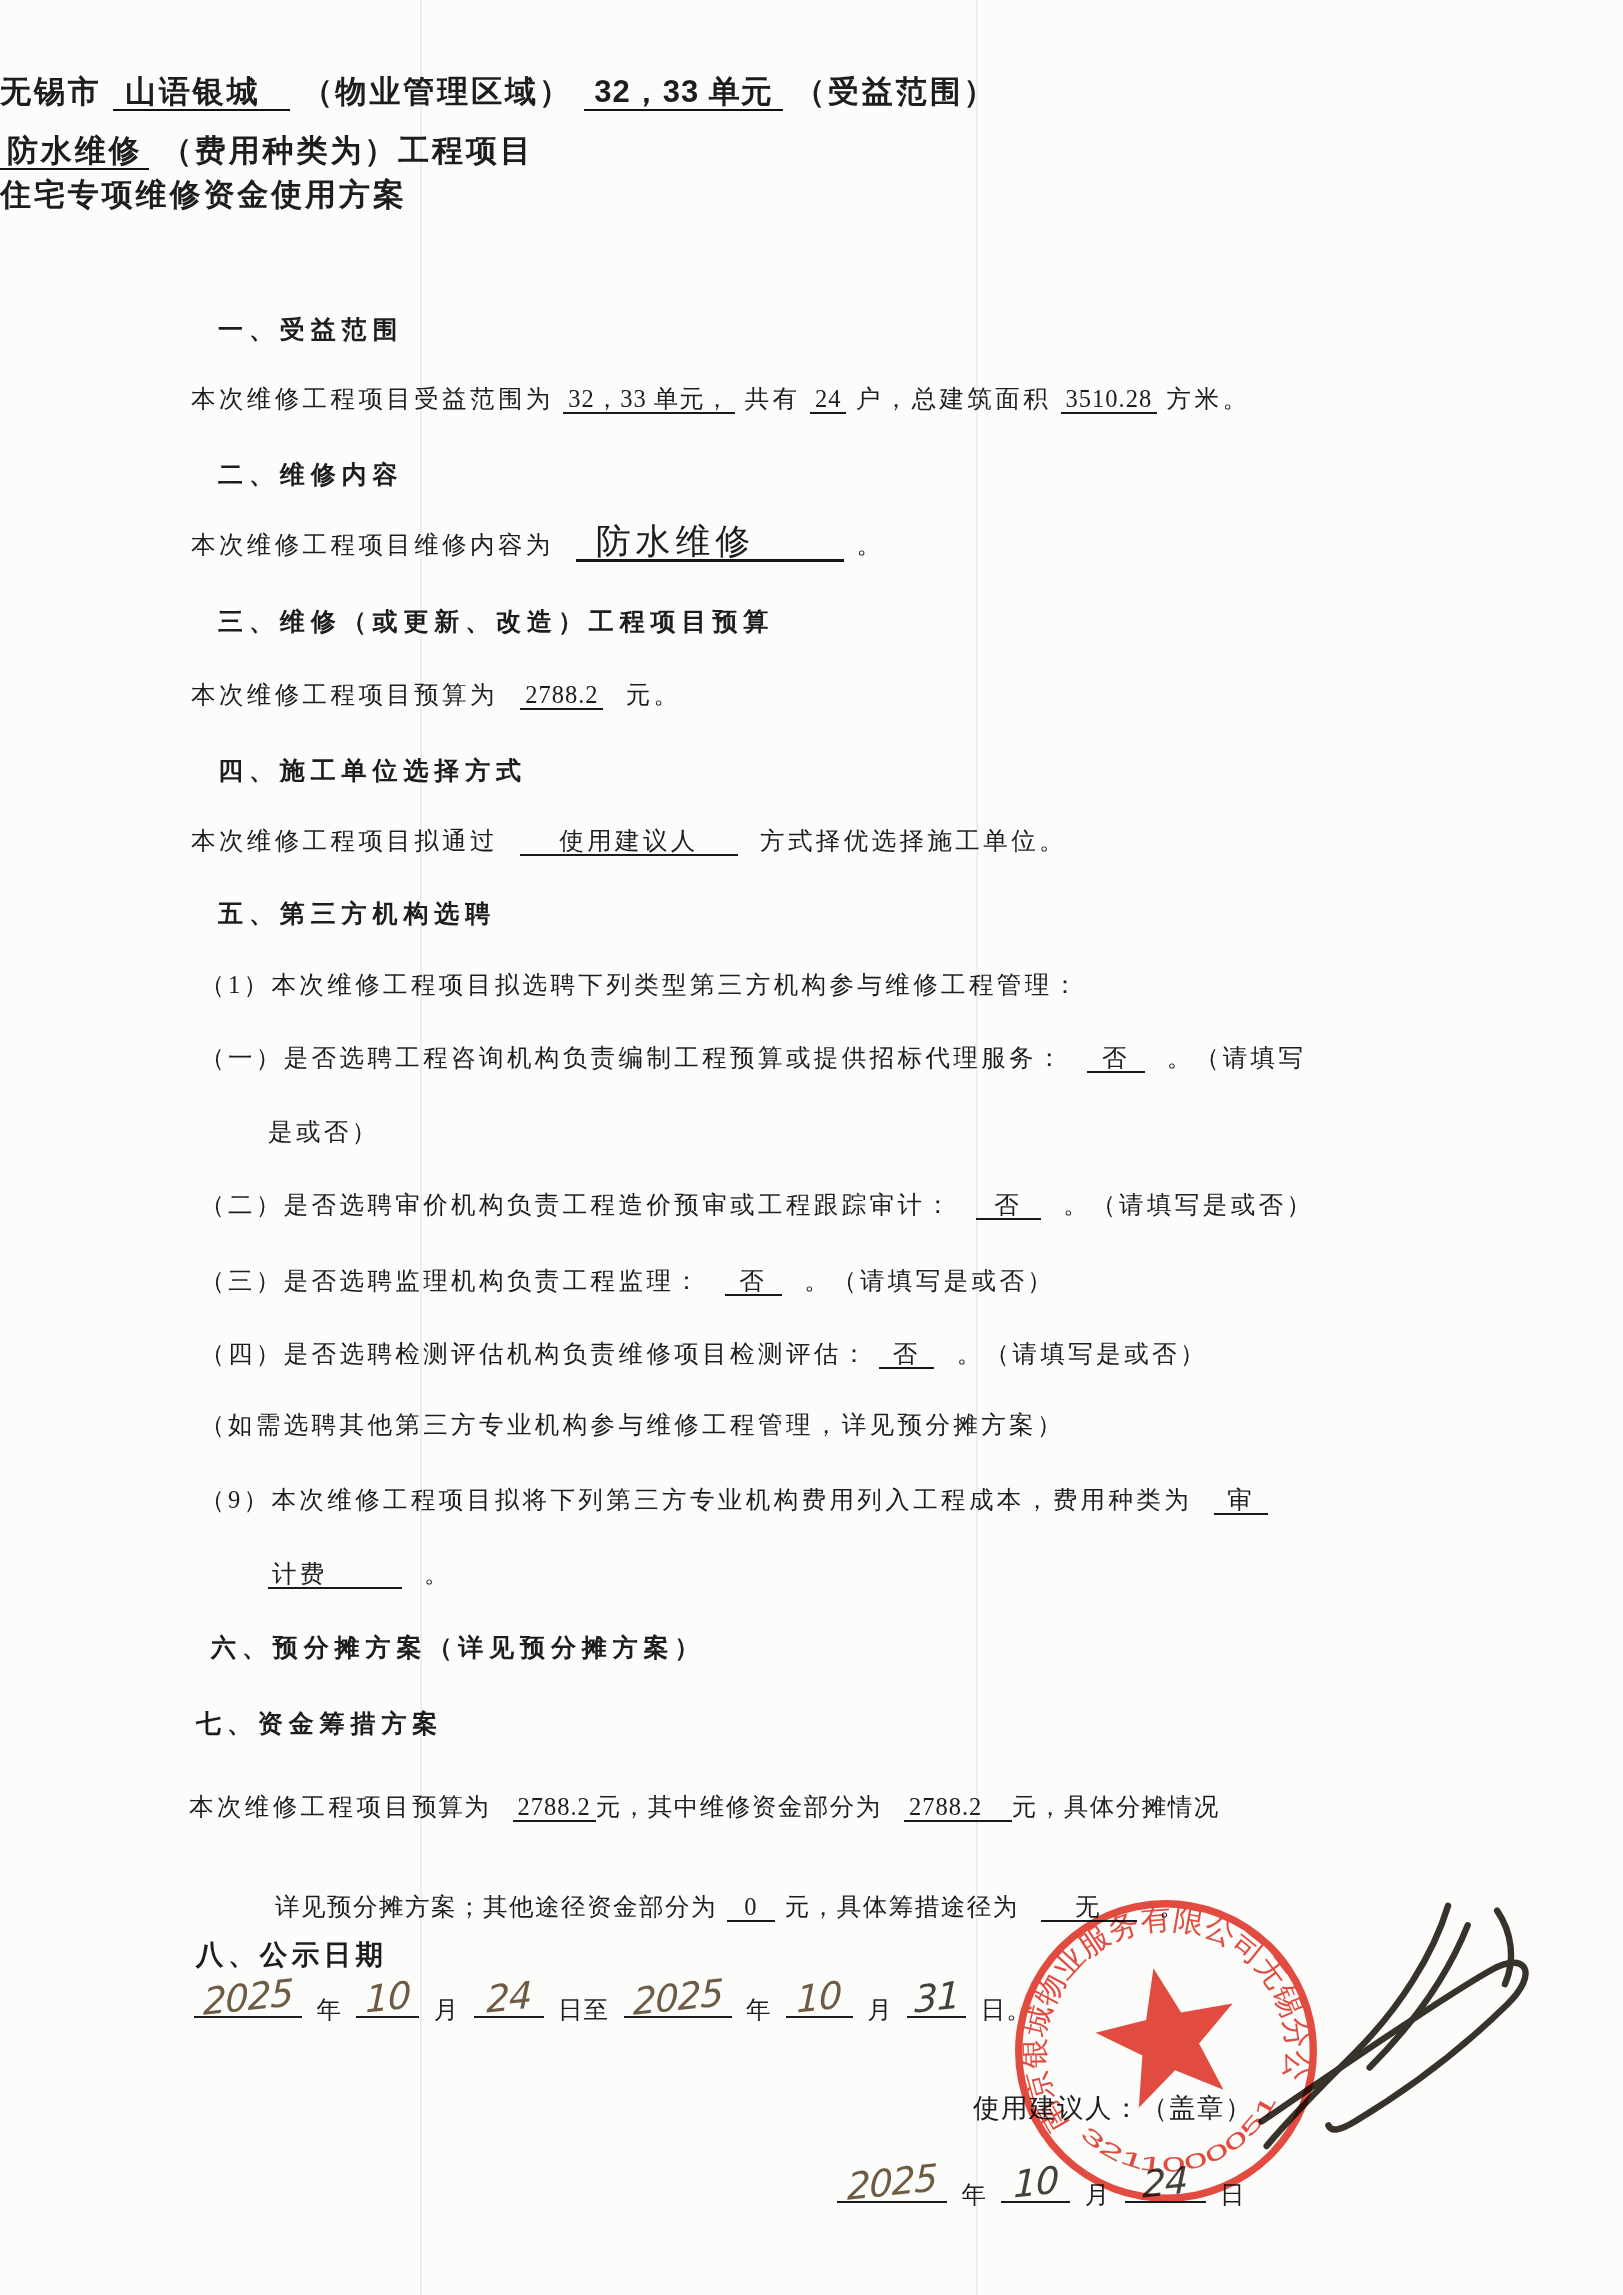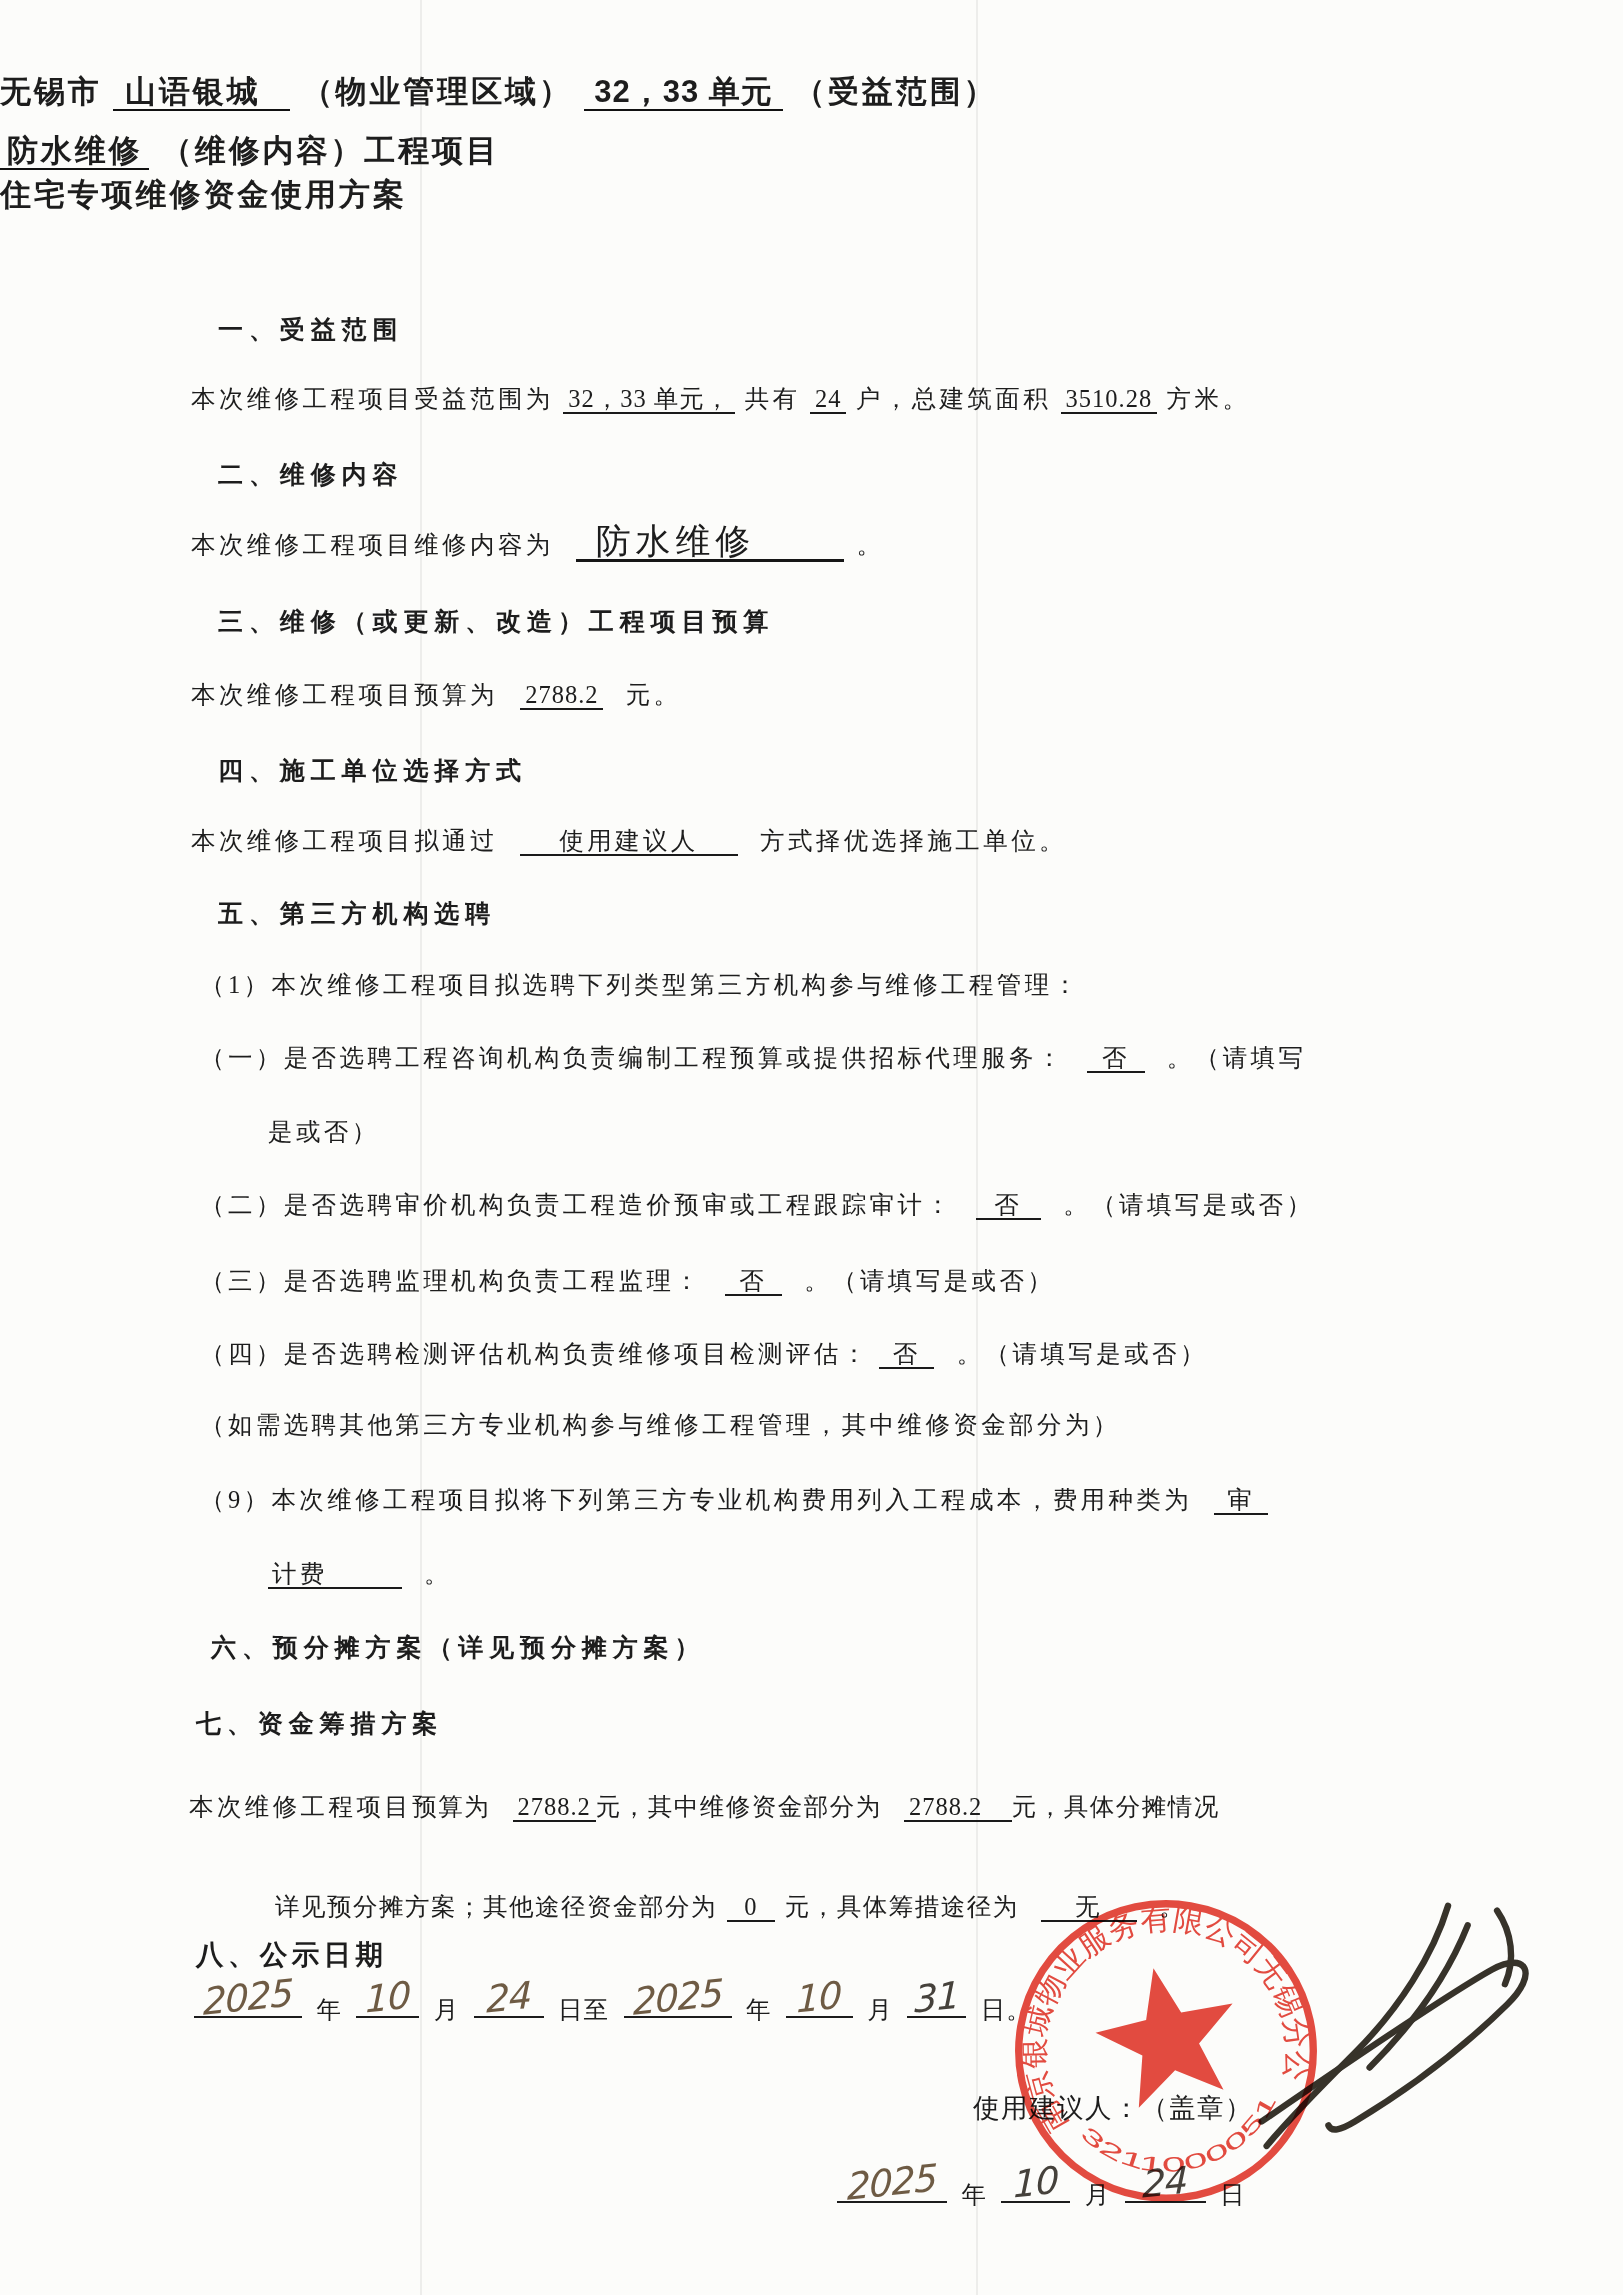--- a/index.html
+++ b/index.html
@@ -39,21 +39,21 @@
 
   <div class="line title center" style="top:73px">
     <span>无锡市</span>
     <span class="u u-title" style="padding:0 29.5px 0 11.8px">山语银城</span>
     <span>（物业管理区域）</span>
     <span class="u u-title num" style="padding:0 9.8px">32，33 单元</span>
     <span>（受益范围）</span>
   </div>
   <div class="line title center" style="top:132px">
     <span class="u u-title" style="padding:0 6.9px">防水维修</span>
-    <span>（维修内容）工程项目</span>
+    <span>（费用种类为）工程项目</span>
   </div>
   <div class="line title center" style="top:176px">
     <span>住宅专项维修资金使用方案</span>
   </div>
 
   <div class="line heading" style="left:218px;top:314px">一、受益范围</div>
   <div class="line" style="left:191px;top:384px">
     <span>本次维修工程项目受益范围为</span>
     <span class="u num">32，33 单元，</span>
     <span>共有</span>
@@ -102,21 +102,21 @@
   <div class="line" style="left:200px;top:1339px">
     <span>（四）是否选聘检测评估机构负责维修项目检测评估：</span>
     <span class="u gap-r" style="padding:0 13.7px">否</span>
     <span>。（请填写是或否）</span>
   </div>
   <div class="line" style="left:200px;top:1266px">
     <span>（三）是否选聘监理机构负责工程监理：</span>
     <span class="u gap-l gap-r" style="padding:0 14.7px">否</span>
     <span>。（请填写是或否）</span>
   </div>
-  <div class="line" style="left:200px;top:1410px">（如需选聘其他第三方专业机构参与维修工程管理，其中维修资金部分为）</div>
+  <div class="line" style="left:200px;top:1410px">（如需选聘其他第三方专业机构参与维修工程管理，详见预分摊方案）</div>
   <div class="line" style="left:200px;top:1485px">
     <span>（9）本次维修工程项目拟将下列第三方专业机构费用列入工程成本，费用种类为</span>
     <span class="u gap-l" style="padding:0 12.8px">审</span>
   </div>
   <div class="line" style="left:268px;top:1559px">
     <span class="u" style="padding:0 74px 0 3.9px">计费</span>
     <span class="gap-l">。</span>
   </div>
 
   <div class="line heading" style="left:211px;top:1632px">六、预分摊方案（详见预分摊方案）</div>

